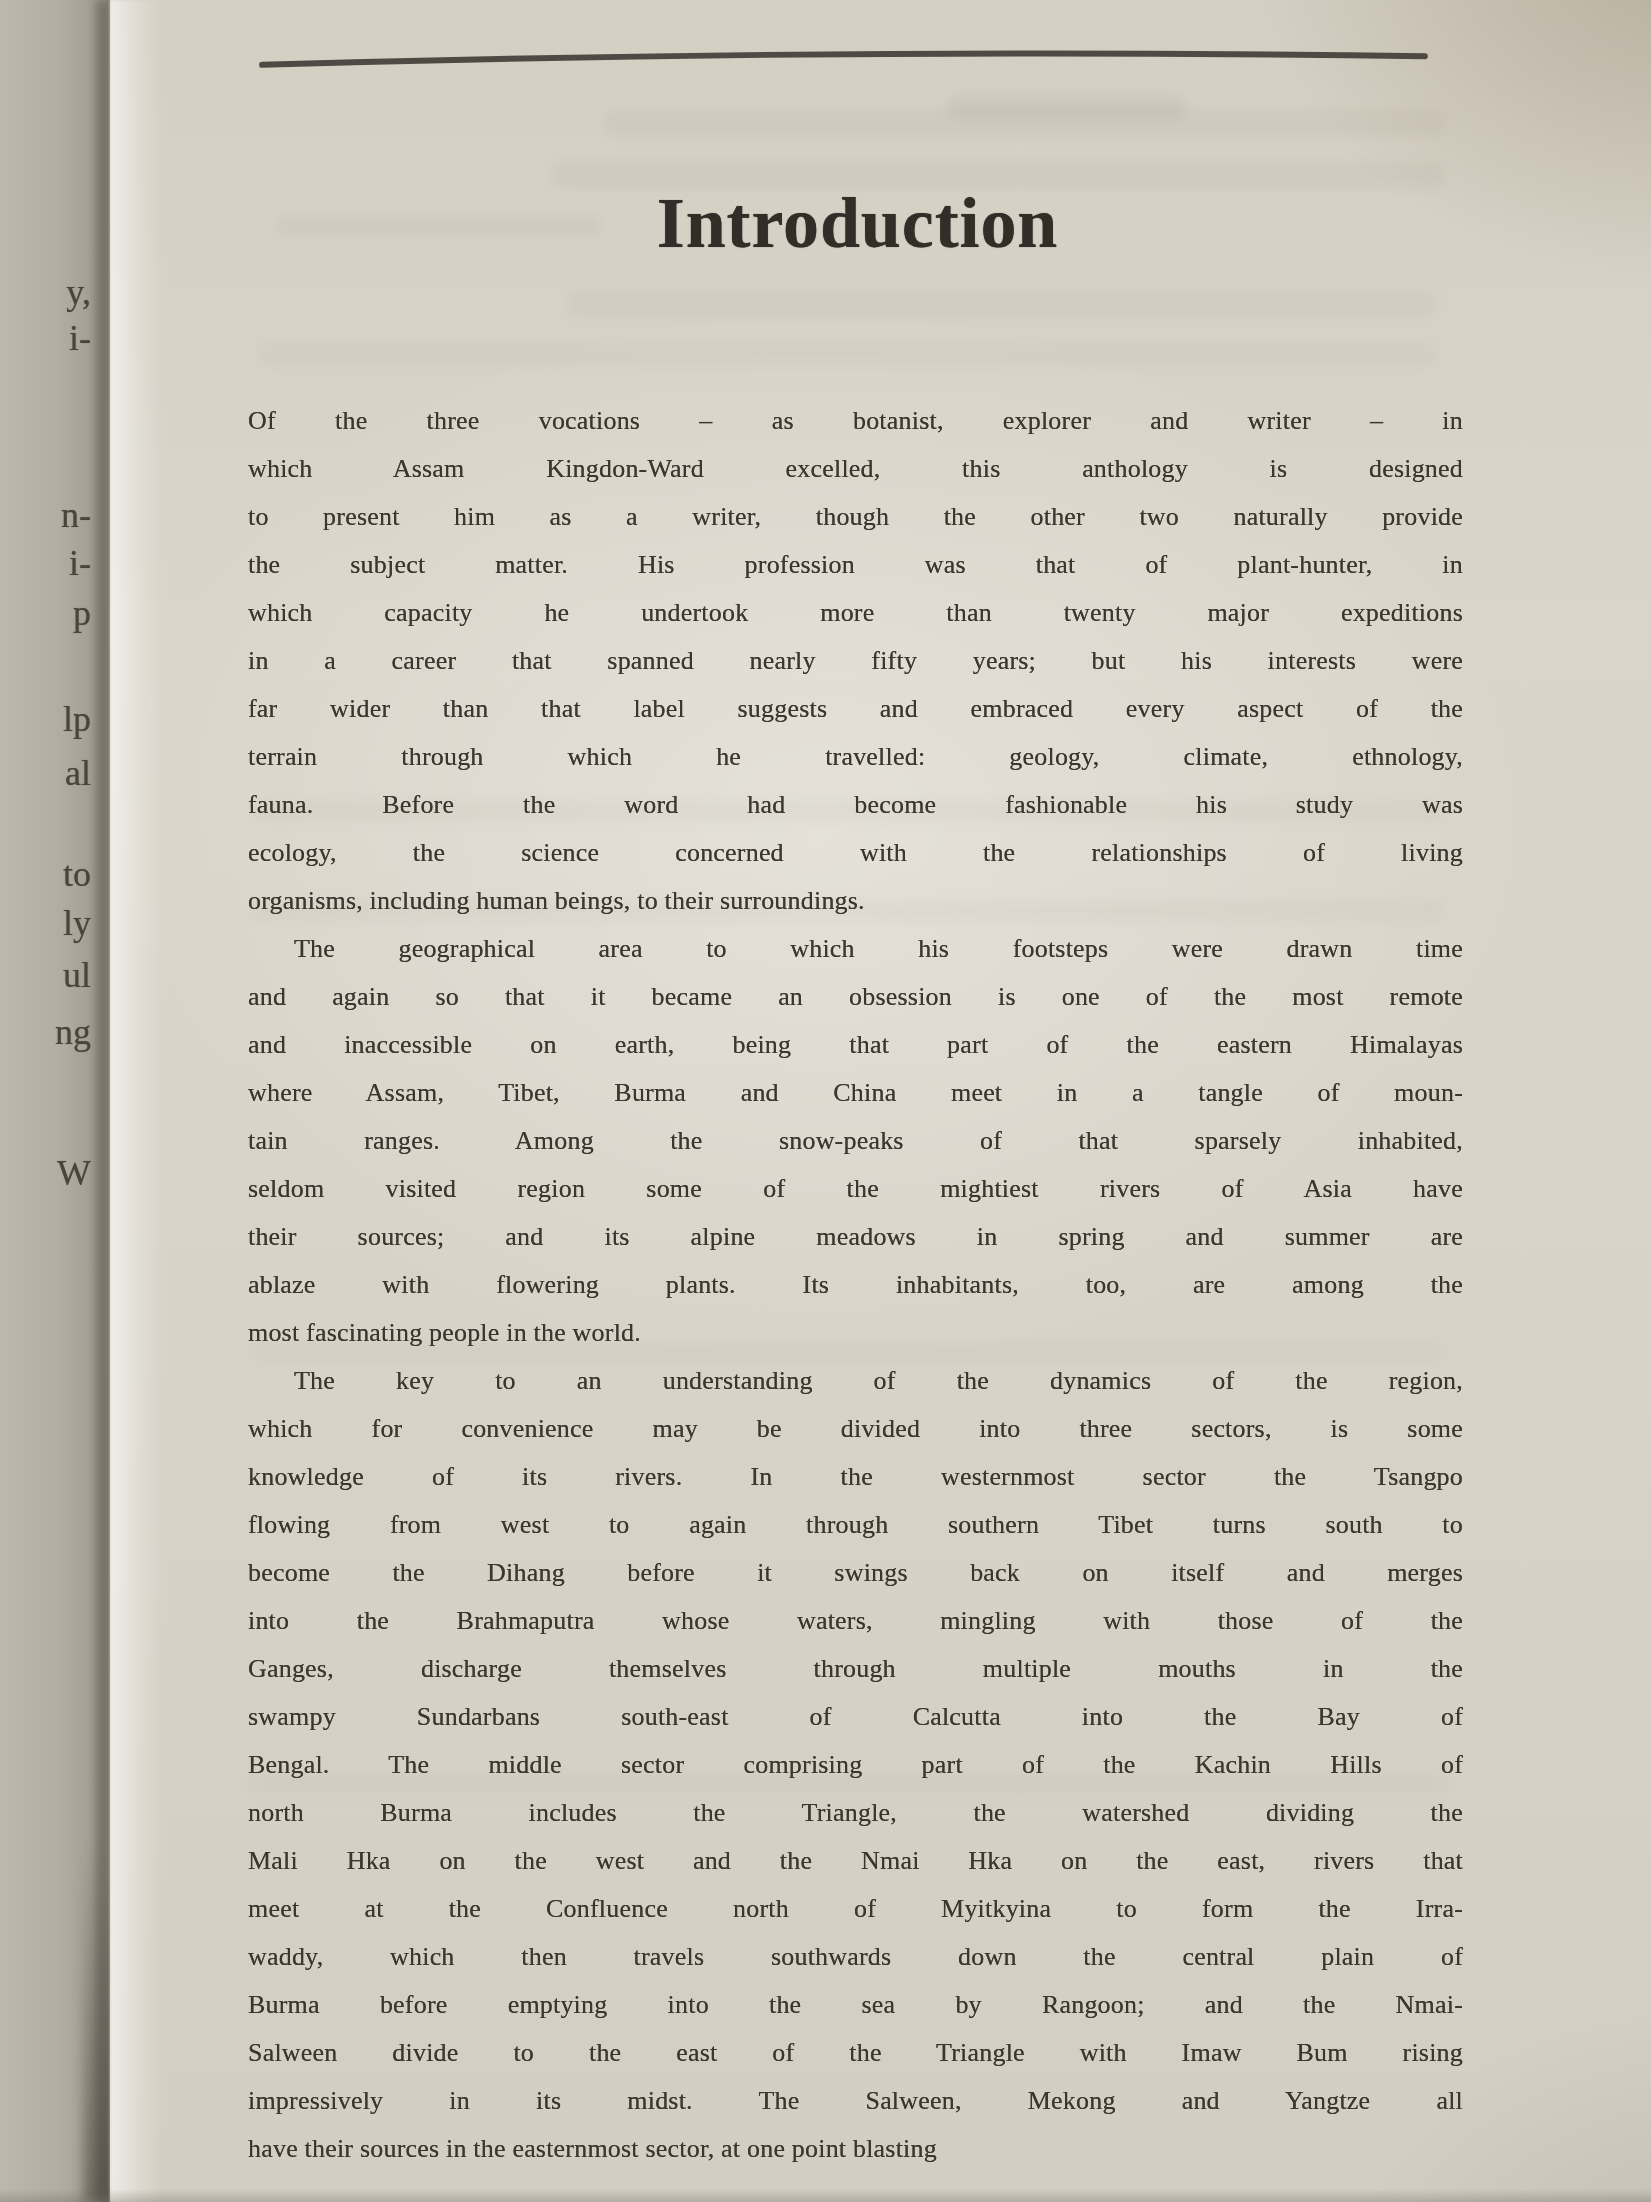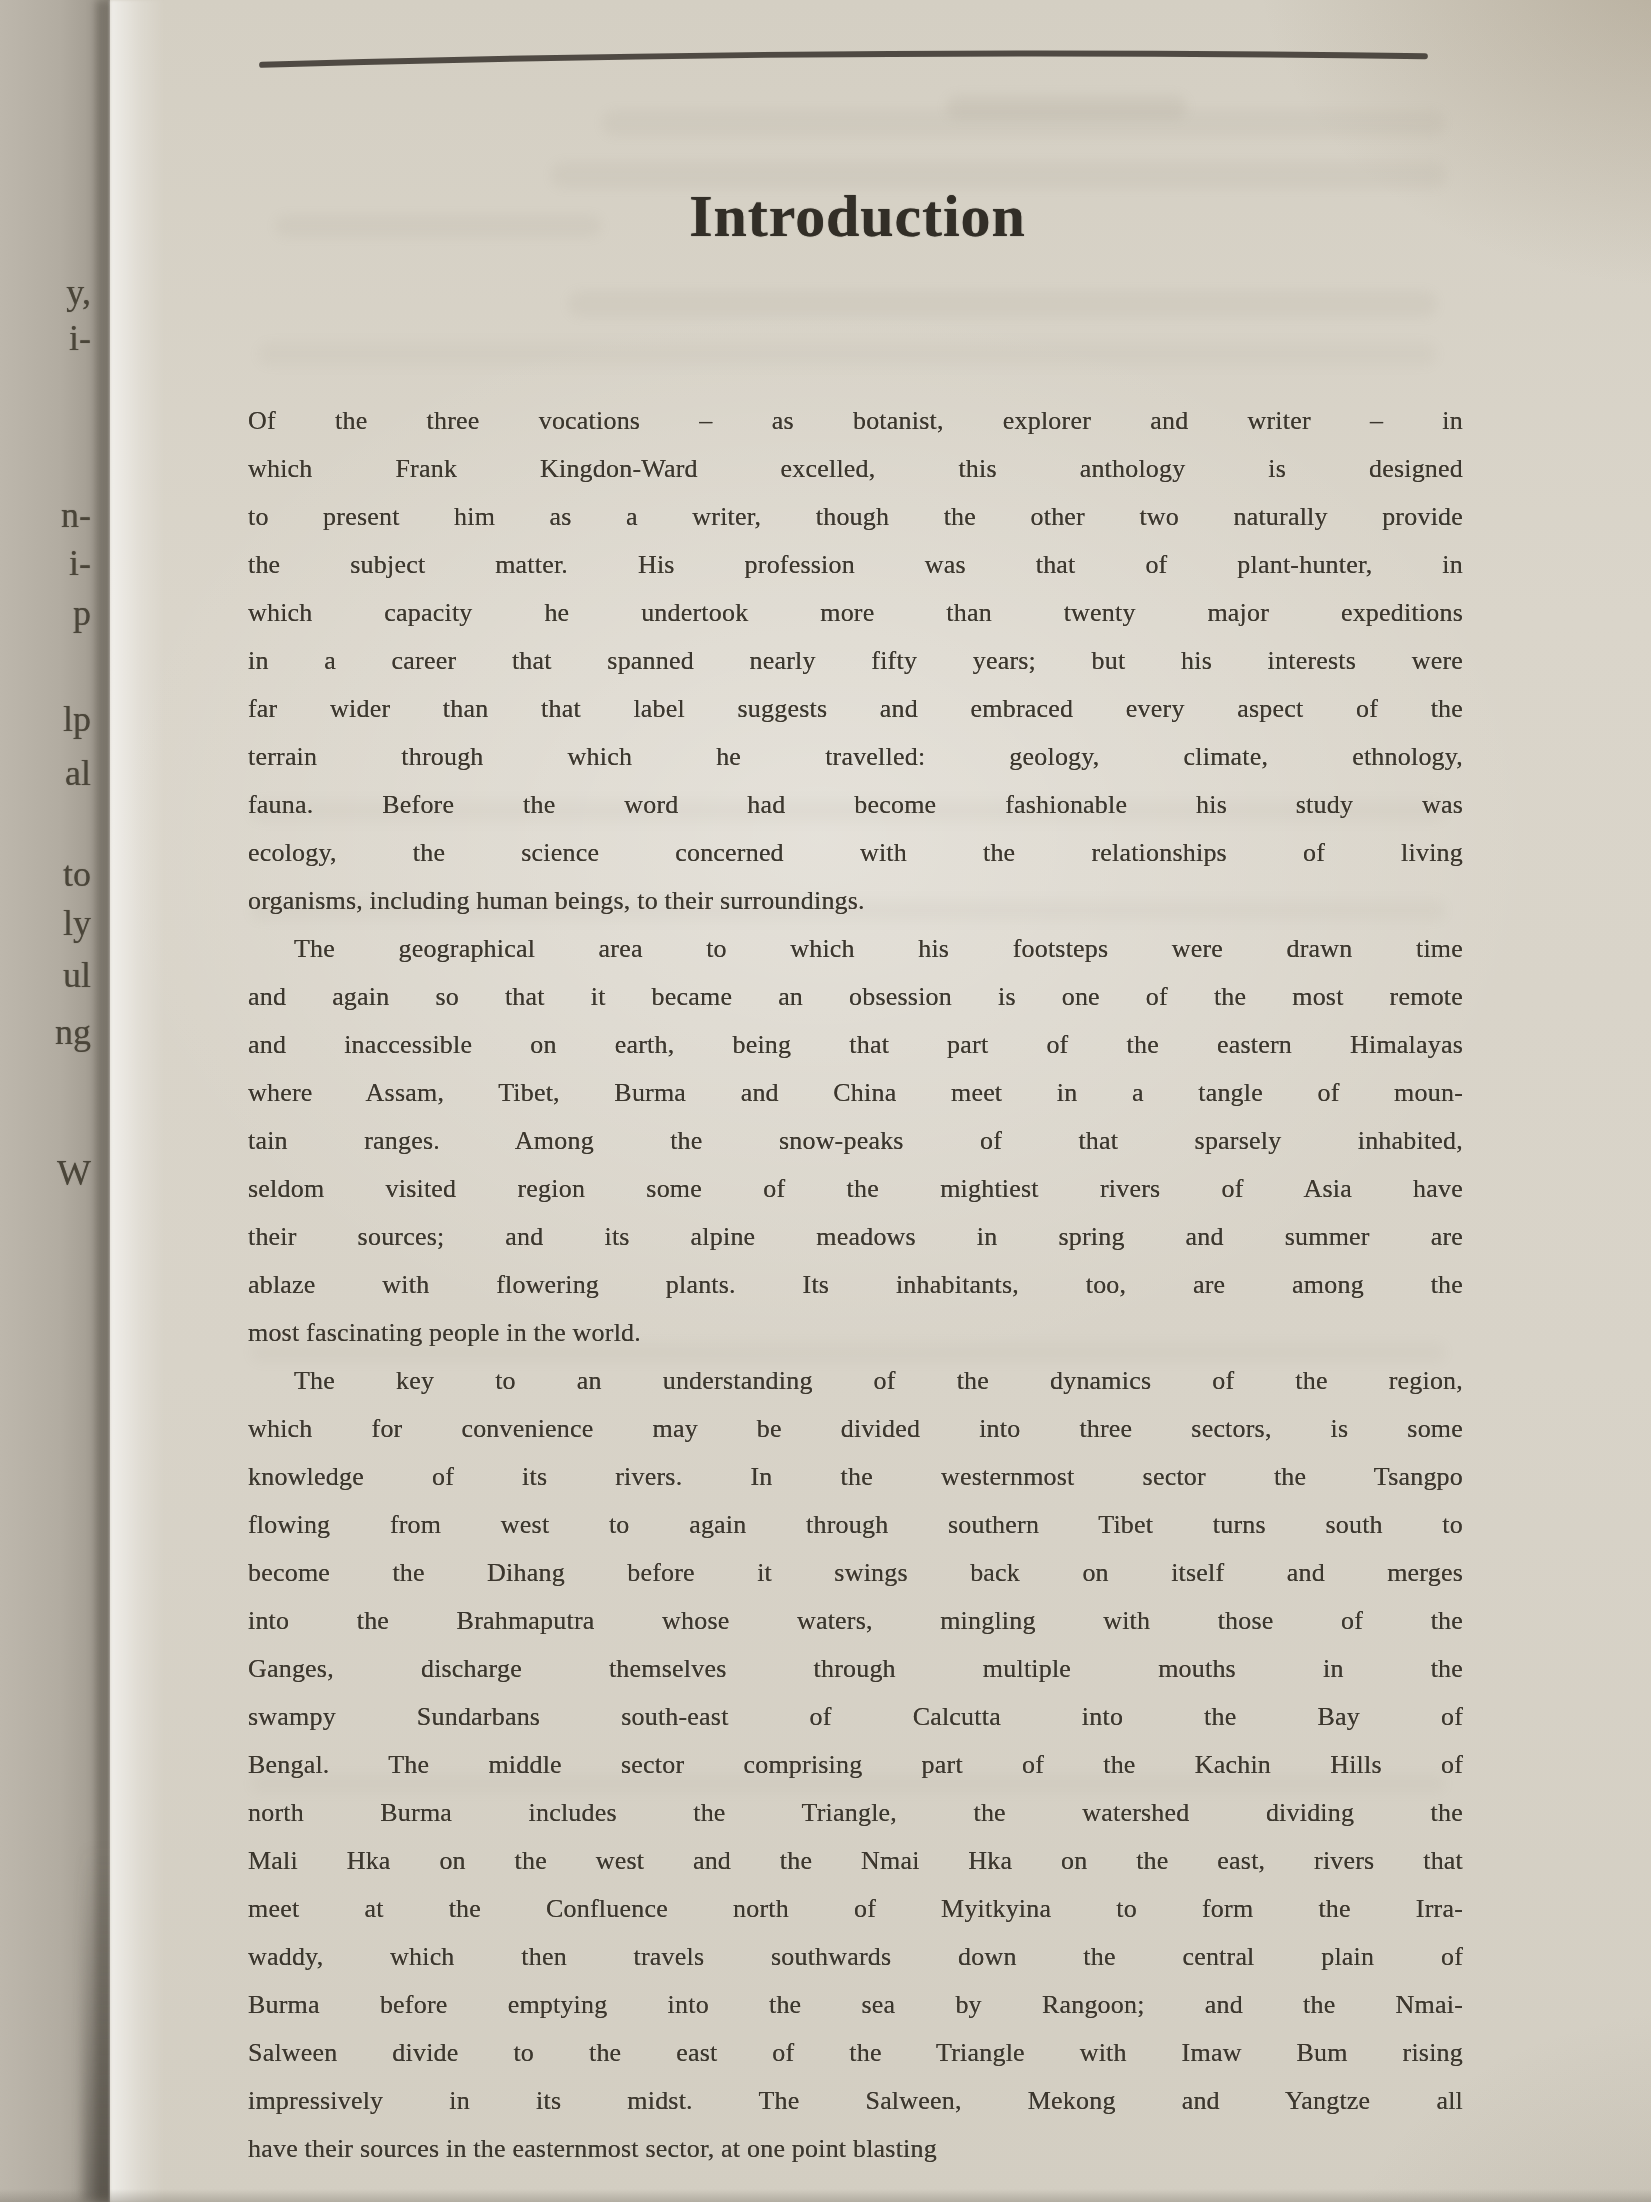--- a/index.html
+++ b/index.html
@@ -55,21 +55,21 @@
   .table-edge {
     position: absolute; left: 0; right: 0; bottom: 0; height: 13.8px;
     background: linear-gradient(180deg, rgba(92,86,75,0), rgba(92,86,75,0.30));
   }
   
   .rule-svg { position: absolute; left: 248px; top: 41px; width: 1191px; height: 34px; }
   
   .page-title {
     position: absolute; left: 250px; top: 182px; width: 1215px;
     text-align: center;
-    font-size: 60px; font-weight: bold; color: #322e27;
+    font-size: 72px; font-weight: bold; color: #322e27;
     letter-spacing: 0.9px;
     text-shadow: 0 0 0.9px rgba(50,46,39,.85);
   }
   
   .text-block {
     position: absolute; left: 248px; top: 397px; width: 1215px;
     font-size: 26px; color: #3c372e; line-height: 48px;
     letter-spacing: 0.2px;
     text-shadow: 0 0 0.6px rgba(60,55,46,.8);
   }
@@ -119,21 +119,21 @@
 
   <svg class="rule-svg" viewBox="0 0 1384 40">
     <path d="M 8 28 Q 690 8 1376 18" fill="none" stroke="#46413a" stroke-width="7" stroke-linecap="round" opacity="0.94"></path>
   </svg>
 
   <div class="page-title">Introduction</div>
 
   <div class="text-block">
       <div>
         <div class="line">Of the three vocations – as botanist, explorer and writer – in</div>
-        <div class="line">which Frank Kingdon-Ward excelled, this anthology is designed</div>
+        <div class="line">which Assam Kingdon-Ward excelled, this anthology is designed</div>
         <div class="line">to present him as a writer, though the other two naturally provide</div>
         <div class="line">the subject matter. His profession was that of plant-hunter, in</div>
         <div class="line">which capacity he undertook more than twenty major expeditions</div>
         <div class="line">in a career that spanned nearly fifty years; but his interests were</div>
         <div class="line">far wider than that label suggests and embraced every aspect of the</div>
         <div class="line">terrain through which he travelled: geology, climate, ethnology,</div>
         <div class="line">fauna. Before the word had become fashionable his study was</div>
         <div class="line">ecology, the science concerned with the relationships of living</div>
         <div class="line para-end">organisms, including human beings, to their surroundings.</div>
       </div>

